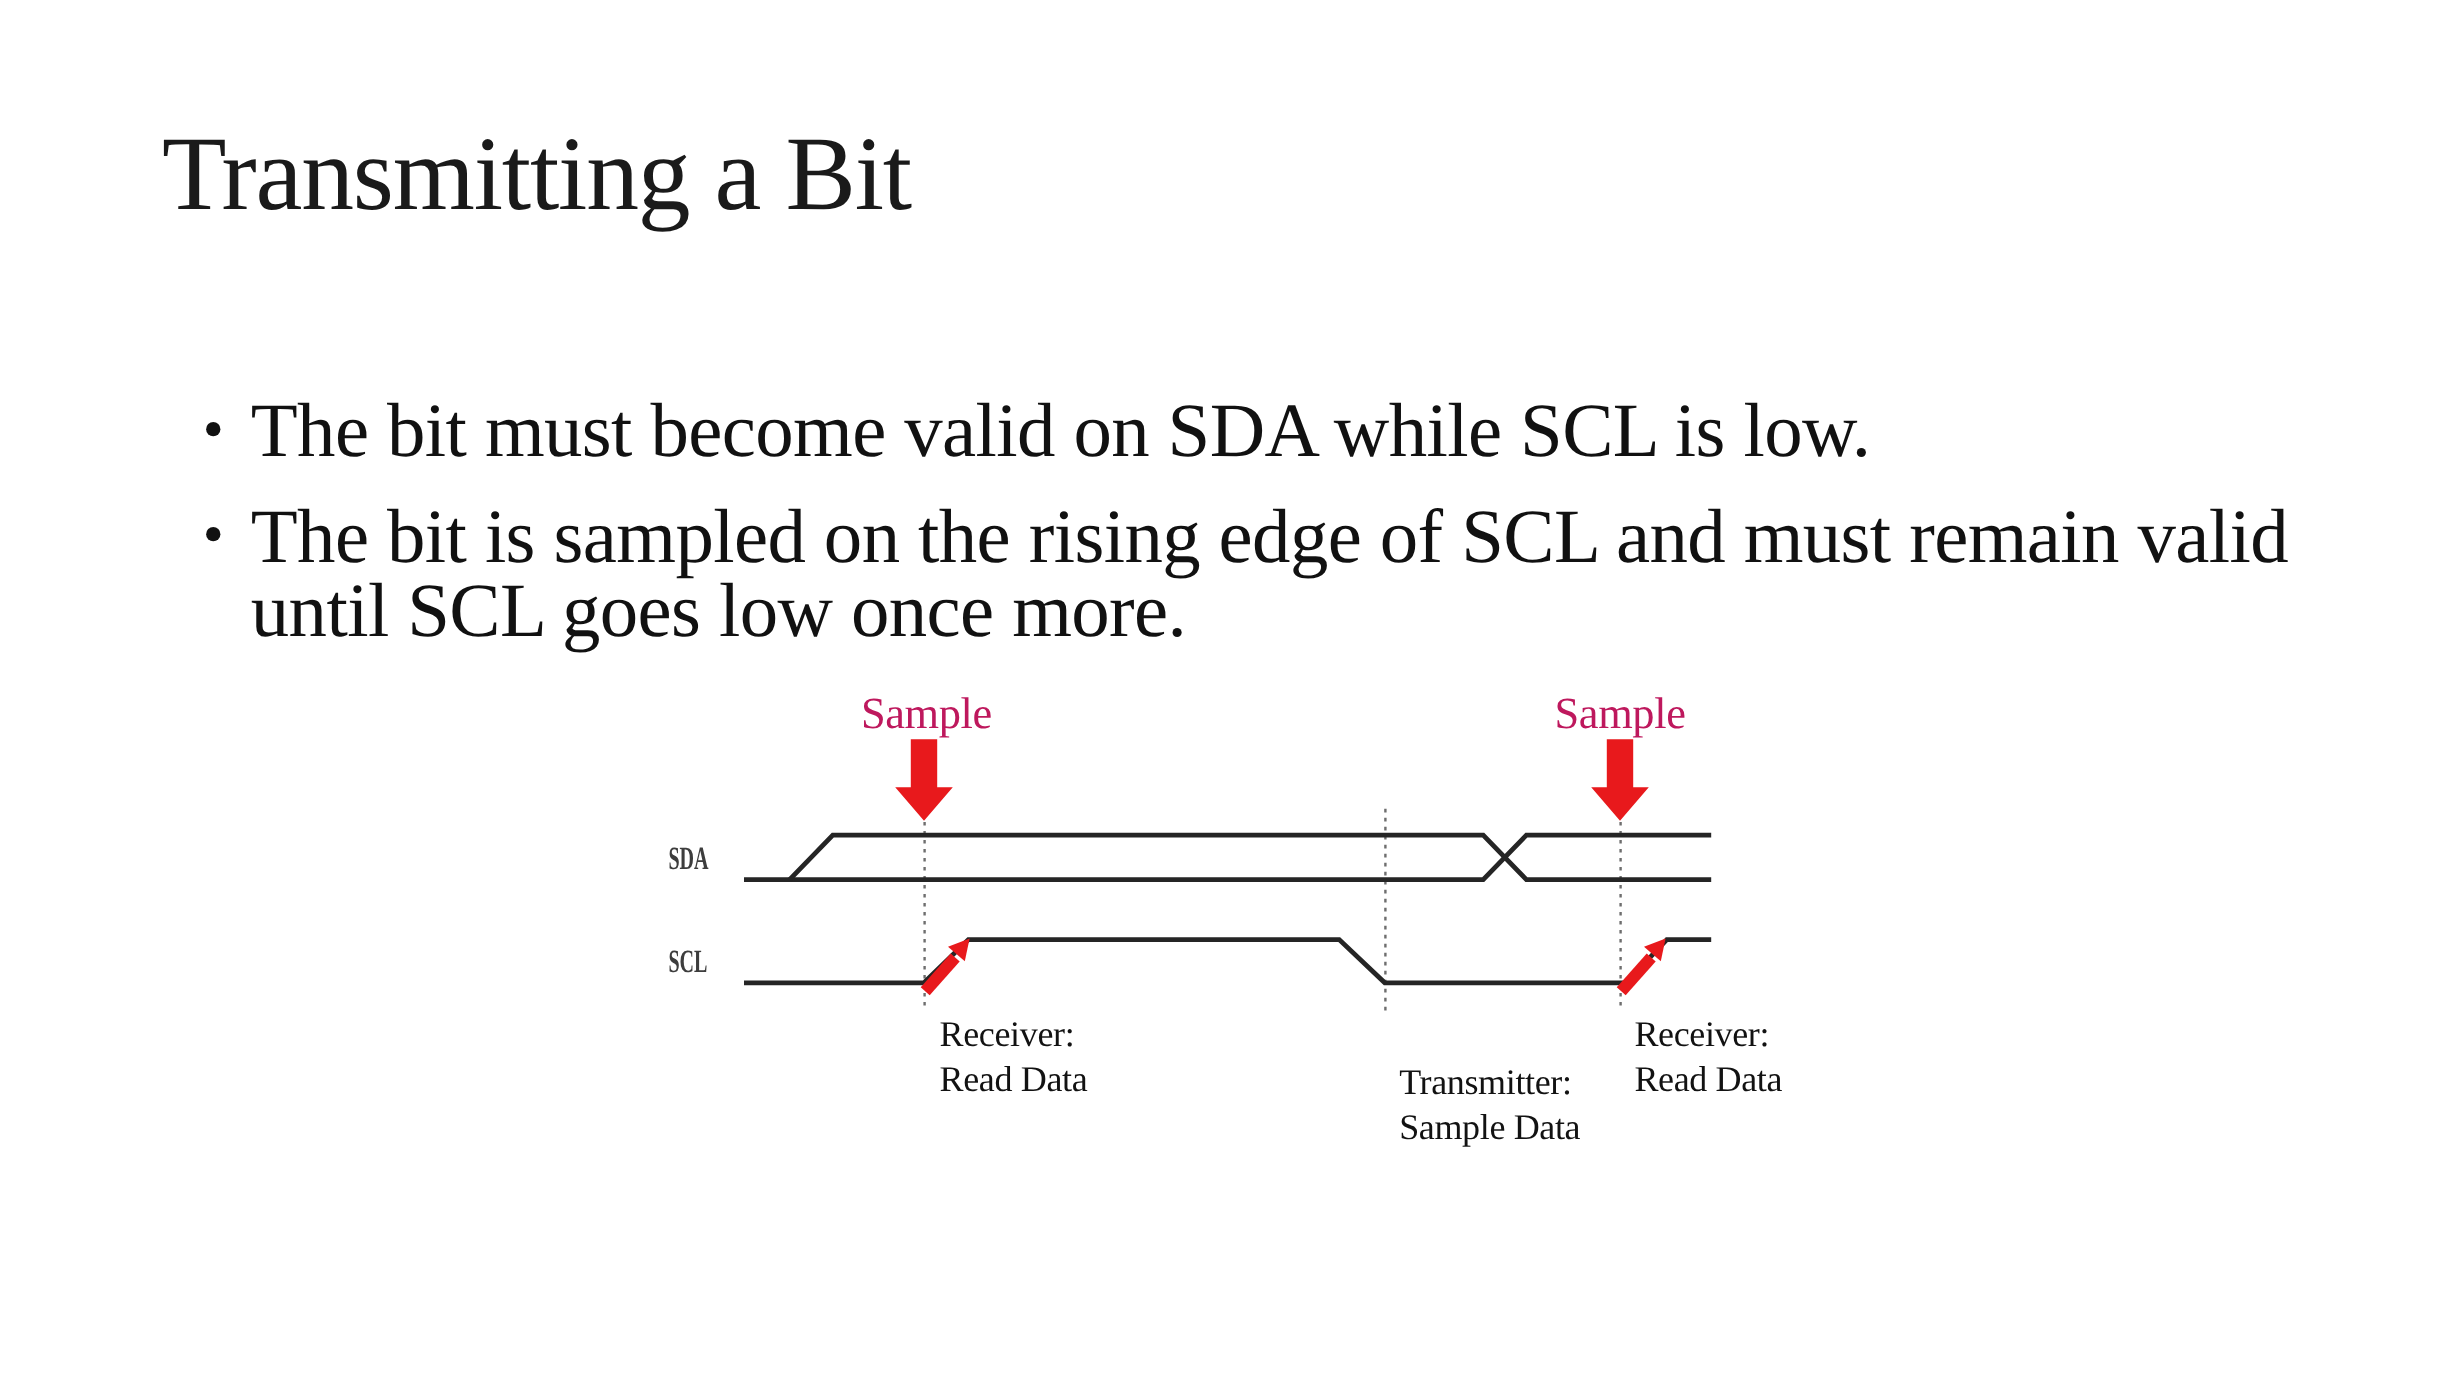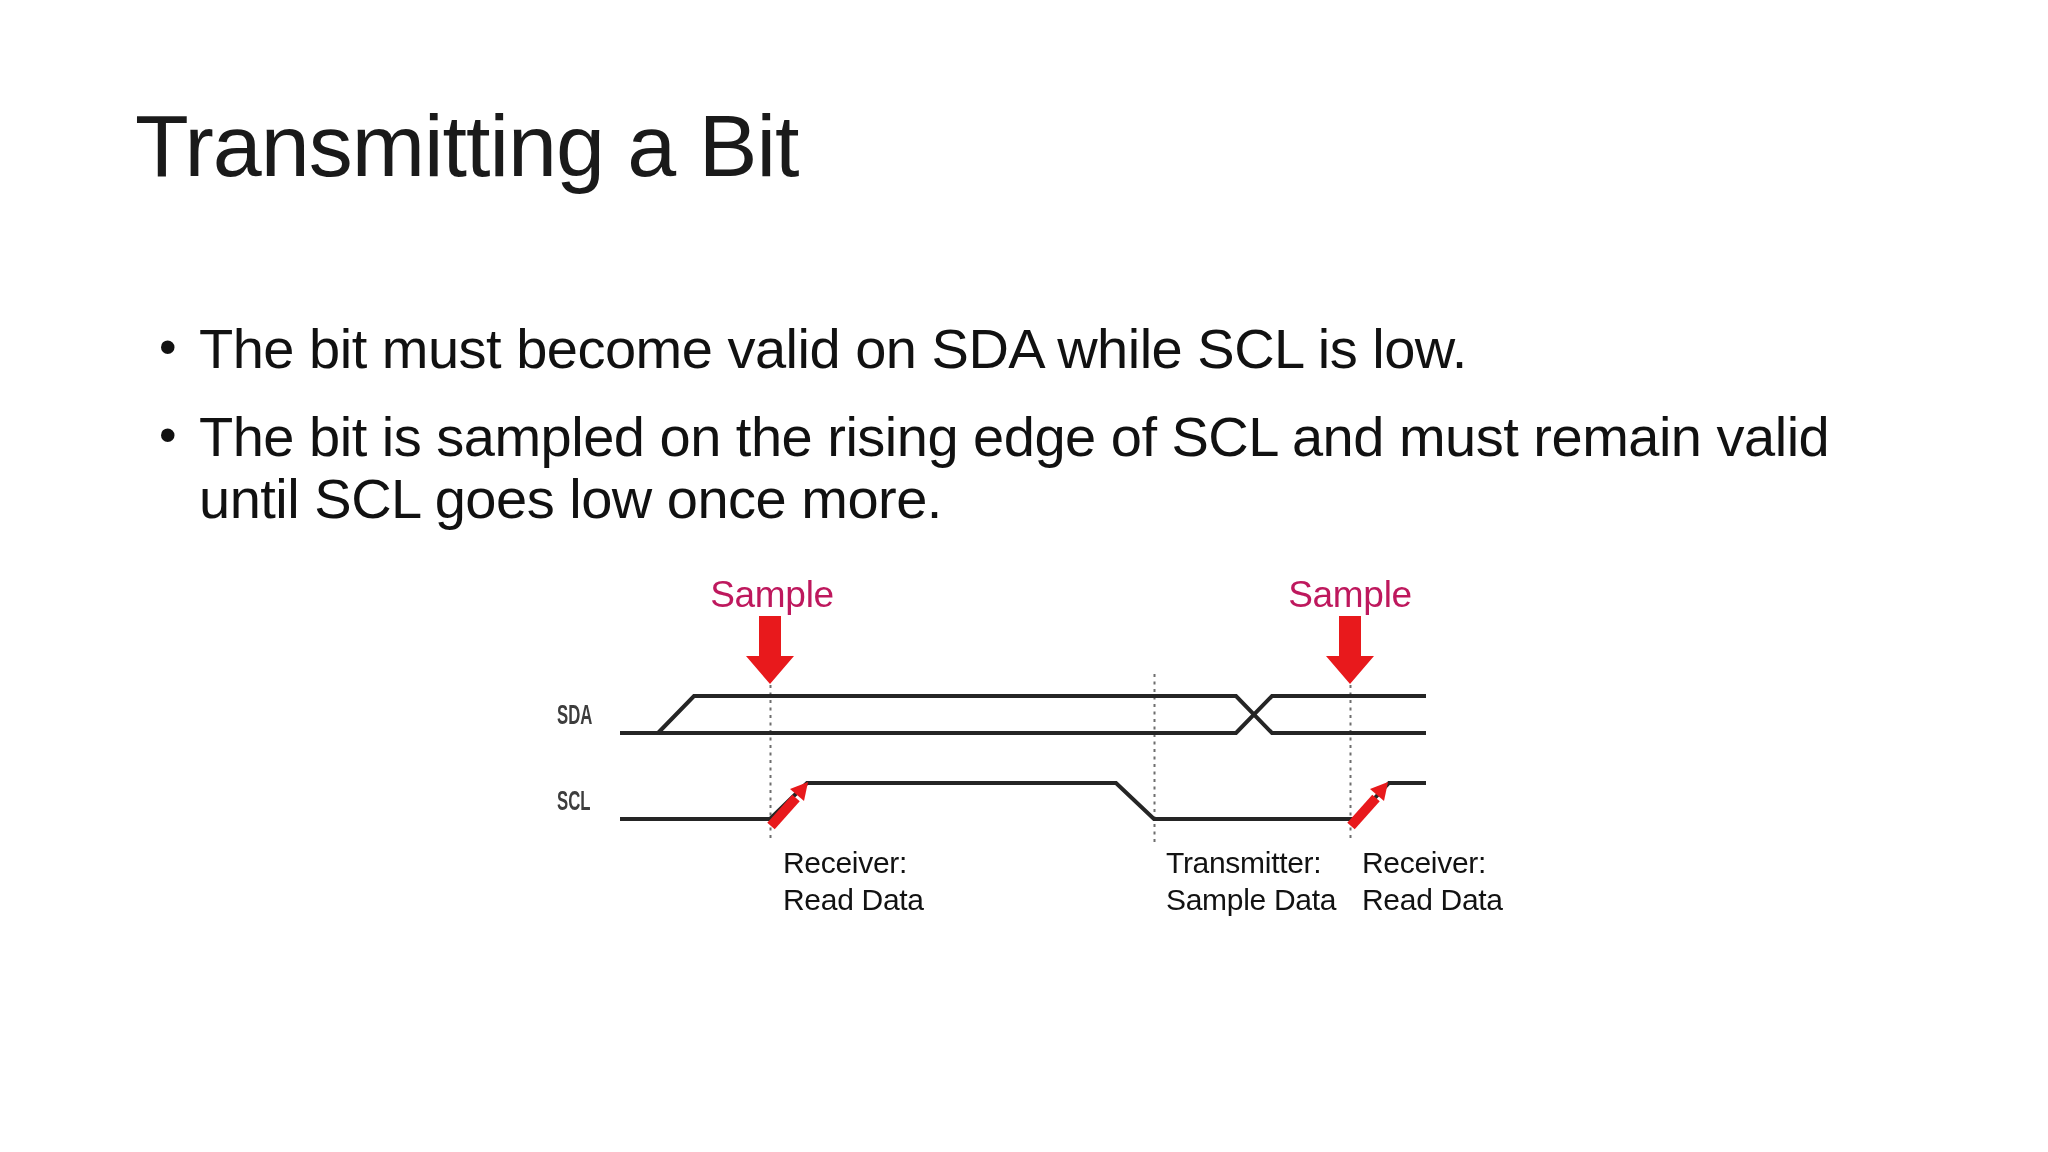--- a/index.html
+++ b/index.html
@@ -1,40 +1,40 @@
 <!DOCTYPE html>
 <html><head>
 <meta charset="utf-8">
 <style>
   html,body{margin:0;padding:0;background:#ffffff;}
   .slide{
     position:relative;
     width:2048px;height:1152px;
     background:#ffffff;
     overflow:hidden;
-    font-family:Liberation Sans, sans-serif;
+    font-family:Liberation Serif, serif;
     color:#141414;
   }
   .title{
     position:absolute;
     left:135px;top:95px;
     margin:0;
     font-size:88px;
     font-weight:400;
     letter-spacing:-1px;
     color:#1a1a1a;
     white-space:nowrap;
   }
   .bullets{
     position:absolute;
     left:155px;top:314px;
     width:1800px;
-    margin:4px;padding:0;
+    margin:14px;padding:0;
     list-style:none;
-    font-size:56px;
+    font-size:64px;
     line-height:62px;
     letter-spacing:-0.5px;
     color:#111111;
   }
   .bullets li{
     position:relative;
     padding-left:40px;
     margin:0 0 26px 0;
     white-space:pre-line;
   }
@@ -111,21 +111,21 @@
   <div class="sig-label" style="left:557px;top:700px;">SDA</div>
   <div class="sig-label" style="left:557px;top:786px;">SCL</div>
 
   <div class="sample" style="left:672px;">Sample</div>
   <div class="sample" style="left:1250px;">Sample</div>
 
   <div class="anno" style="left:783px;">
     <div>Receiver:</div>
     <div>Read Data</div>
   </div>
-  <div class="anno" style="left:1166px;">
+  <div class="anno" style="left:1166px;margin-top:40px;">
     <div>Transmitter:</div>
     <div>Sample Data</div>
   </div>
   <div class="anno" style="left:1362px;">
     <div>Receiver:</div>
     <div>Read Data</div>
   </div>
 
 </div>
 

